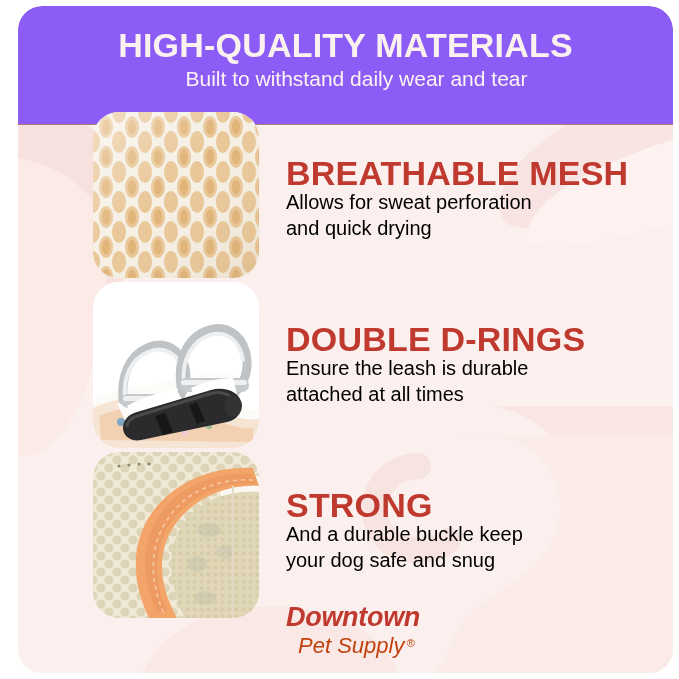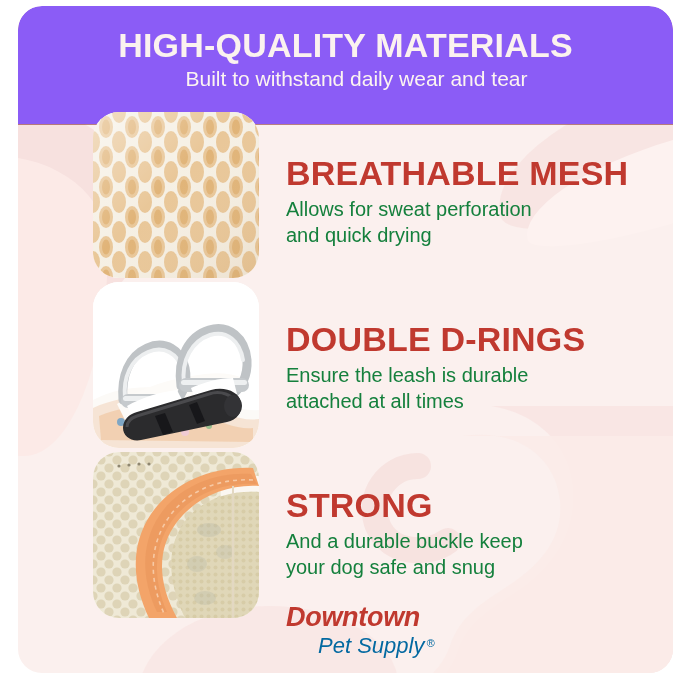--- a/index.html
+++ b/index.html
@@ -162,25 +162,24 @@
   }
   .feature-title {
     color: #C0392F;
     font-size: 34px;
     font-weight: bold;
     line-height: 1;
     letter-spacing: .2px;
     white-space: nowrap;
   }
   .feature-desc {
-    color: #15803d;
+    color: #000000;
     font-size: 20px;
     font-weight: normal;
     line-height: 1.28;
-    margin-top: 7px;
   }
   .feature-1 .feature-text { top: 44px; }
   .feature-2 .feature-text { top: 40px; }
   .feature-3 .feature-text { top: 36px; }
 
   
   .logo {
     position: absolute;
     left: 268px;
     top: 598px;
@@ -189,27 +188,27 @@
   }
   .logo-top {
     color: #C0392F;
     font-size: 27px;
     font-weight: bold;
     font-style: italic;
     line-height: 1;
     letter-spacing: -.3px;
   }
   .logo-bottom {
-    color: #0369a1;
+    color: #c2410c;
     font-size: 22px;
     font-style: italic;
     font-weight: normal;
     line-height: 1;
     margin-top: 4px;
-    margin-left: 32px;
+    margin-left: 12px;
   }
   .logo-bottom .reg {
     font-size: 11px;
     vertical-align: 6px;
     margin-left: 2px;
   }
 </style>
 </head>
 <body>
 

